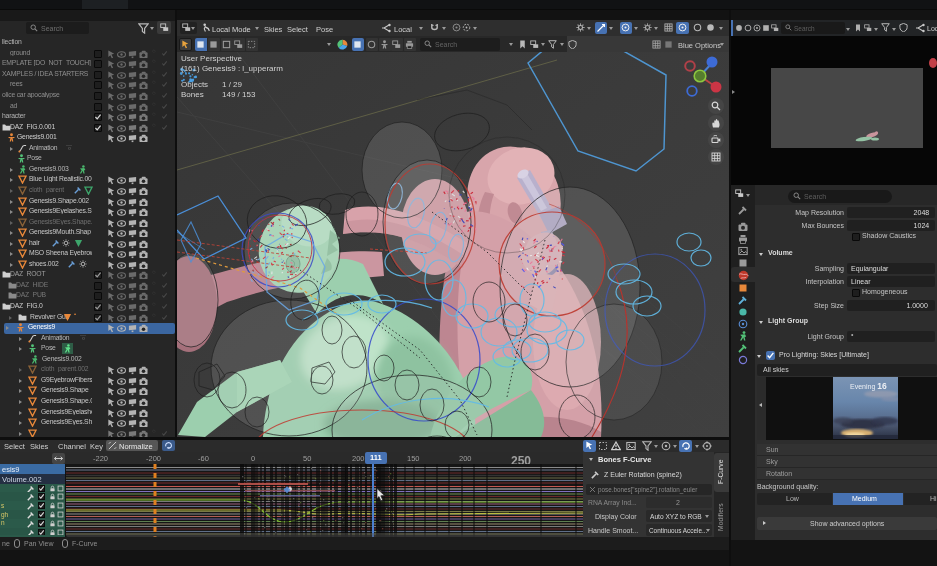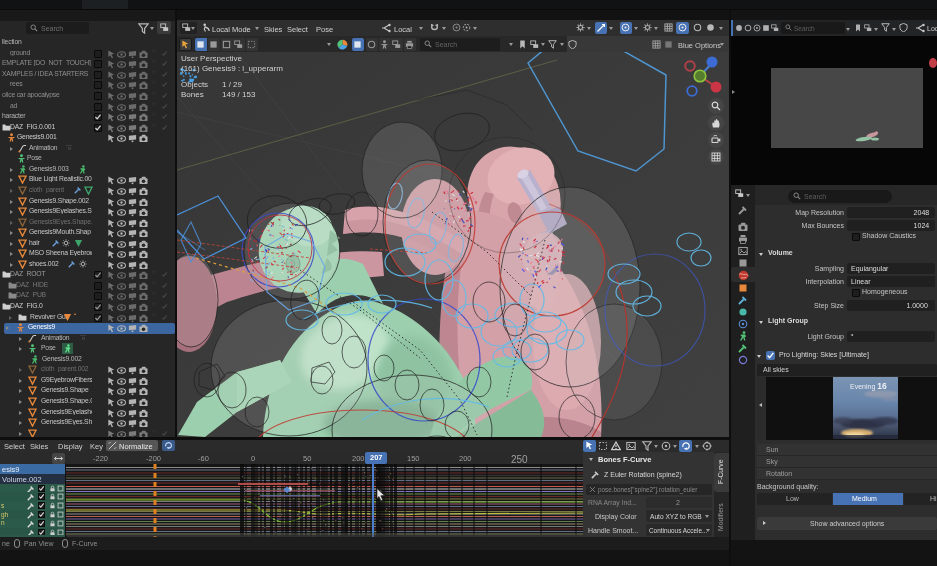--- a/index.html
+++ b/index.html
@@ -1494,21 +1494,21 @@
       <line x1="1" y1="3.7" x2="9" y2="3.7"></line>
       <line x1="1" y1="6.4" x2="9" y2="6.4"></line>
       <line x1="3.7" y1="1" x2="3.7" y2="9"></line>
       <line x1="6.4" y1="1" x2="6.4" y2="9"></line>
     </g>
   </svg>
 <div class="abs" style="left:0px;top:437px;width:729px;height:3px;background:#0e0e0e;"></div>
 <div class="abs" style="left:0px;top:440px;width:729px;height:12px;background:#2b2b2b;"></div>
 <div class="txt" style="left:4px;top:442px;font-size:7.5px;color:#cfcfcf;">Select</div>
 <div class="txt" style="left:30px;top:442px;font-size:7.5px;color:#cfcfcf;">Skies</div>
-<div class="txt" style="left:58px;top:442px;font-size:7.5px;color:#cfcfcf;">Display</div>
+<div class="txt" style="left:58px;top:442px;font-size:7.5px;color:#cfcfcf;">Channel</div>
 <div class="txt" style="left:90px;top:442px;font-size:7.5px;color:#cfcfcf;">Key</div>
 <div class="abs" style="left:106px;top:440px;width:52px;height:11px;background:#565656;border-radius:2px;"></div>
 <svg class="abs" style="left:108px;top:441px" width="9" height="9" viewBox="0 0 10 10">
     <path d="M1 9 L9 1 M1 3 L3 1 M7 9 L9 7" stroke="#ddd" stroke-width="1"></path>
   </svg>
 <div class="txt" style="left:119px;top:442px;font-size:7.5px;color:#e8e8e8;">Normalize</div>
 <div class="abs" style="left:162px;top:440px;width:13px;height:11px;background:#3a5a8a;border-radius:2px;"></div>
 <svg class="abs" style="left:164px;top:441px" width="9" height="9" viewBox="0 0 10 10">
     <path d="M2 6 A3.2 3.2 0 1 1 5 8.2 M5 8.2 L3.4 7.2 M5 8.2 L5.6 6.6" fill="none" stroke="#cfe0ff" stroke-width="1.2"></path>
   </svg>
@@ -1557,21 +1557,21 @@
     <path d="M0.5 5 L9.5 5 M2.5 3 L0.5 5 L2.5 7 M7.5 3 L9.5 5 L7.5 7" fill="none" stroke="#ccc" stroke-width="1.1"></path>
   </svg>
 <div class="txt" style="left:93px;top:454px;font-size:7.5px;color:#9f9f9f;">-220</div>
 <div class="txt" style="left:146px;top:454px;font-size:7.5px;color:#9f9f9f;">-200</div>
 <div class="txt" style="left:198px;top:454px;font-size:7.5px;color:#9f9f9f;">-60</div>
 <div class="txt" style="left:251px;top:454px;font-size:7.5px;color:#9f9f9f;">0</div>
 <div class="txt" style="left:303px;top:454px;font-size:7.5px;color:#9f9f9f;">50</div>
 <div class="txt" style="left:352px;top:454px;font-size:7.5px;color:#9f9f9f;">200</div>
 <div class="txt" style="left:407px;top:454px;font-size:7.5px;color:#9f9f9f;">150</div>
 <div class="txt" style="left:459px;top:454px;font-size:7.5px;color:#9f9f9f;">200</div>
-<div class="txt" style="left:511px;top:454px;font-size:10px;color:#9f9f9f;">250</div>
+<div class="txt" style="left:511px;top:454px;font-size:12px;color:#9f9f9f;font-weight:bold;">250</div>
 <div class="abs" style="left:0px;top:464px;width:729px;height:73px;background:#191919;"></div>
 <div class="abs" style="left:65px;top:464.0px;width:664px;height:8.8px;background:#161616;"></div>
 <div class="abs" style="left:65px;top:481.6px;width:664px;height:8.8px;background:#161616;"></div>
 <div class="abs" style="left:65px;top:499.2px;width:664px;height:8.8px;background:#161616;"></div>
 <div class="abs" style="left:65px;top:516.8px;width:664px;height:8.8px;background:#161616;"></div>
 <svg class="abs" style="left:0px;top:464px" width="729" height="73" viewBox="0 0 729 73">
     <line x1="65" y1="3.5" x2="729" y2="3.5" stroke="#8a8a8a" stroke-width="1.1"></line>
     <line x1="65" y1="6.0" x2="729" y2="6.0" stroke="#6d7890" stroke-width="1.1"></line>
     <line x1="65" y1="9.0" x2="729" y2="9.0" stroke="#6a2828" stroke-width="1.1"></line>
     <line x1="65" y1="11.5" x2="729" y2="11.5" stroke="#333333" stroke-width="1.1"></line>
@@ -1736,21 +1736,21 @@
     <rect x="245" y="26" width="90" height="1.5" fill="#b06060" opacity="0.7"></rect>
     <rect x="260" y="31" width="60" height="1.5" fill="#7a88c8" opacity="0.7"></rect>
     <circle cx="290" cy="25" r="2" fill="#e8e8e8" opacity="0.9"></circle>
     <rect x="285" y="23" width="5" height="5" fill="#5a8fd8" opacity="0.9" transform="rotate(45 287 25)"></rect>
   </svg>
 <svg class="abs" style="left:151px;top:464px" width="8" height="73">
     <line x1="4" y1="0" x2="4" y2="73" stroke="#e0801f" stroke-width="3" stroke-dasharray="5,4"></line>
   </svg>
 <div class="abs" style="left:372px;top:452px;width:2px;height:85px;background:#4a7fd0;"></div>
 <div class="abs" style="left:365px;top:452px;width:22px;height:12px;background:#4772b3;border-radius:2px;"></div>
-<div class="txt" style="left:370px;top:453px;font-size:7.5px;color:#fff;font-weight:bold;">207</div>
+<div class="txt" style="left:370px;top:453px;font-size:7.5px;color:#fff;font-weight:bold;">111</div>
 <svg class="abs" style="left:376px;top:488px" width="10" height="13" viewBox="0 0 10 13">
     <path d="M1 0.5 L8.5 7.5 L4.8 7.8 L6.8 12 L4.8 12.8 L3 8.6 L1 10.5 Z" fill="#e8e8e8" stroke="#222" stroke-width="0.7"></path>
   </svg>
 <div class="abs" style="left:64px;top:464px;width:2px;height:73px;background:#121212;"></div>
 <div class="abs" style="left:0px;top:464px;width:65px;height:10px;background:#3a6ba3;"></div>
 <div class="txt" style="left:2px;top:465px;font-size:7.5px;color:#e8eef8;">esis9</div>
 <div class="abs" style="left:0px;top:474px;width:65px;height:9.5px;background:#242f42;"></div>
 <div class="txt" style="left:2px;top:475px;font-size:7.5px;color:#cdd6e4;">Volume.002</div>
 <div class="abs" style="left:0px;top:483.5px;width:65px;height:8.85px;background:#2b5a4a;"></div>
 <svg class="abs" style="left:27px;top:484.5px" width="8" height="8" viewBox="0 0 10 10">

